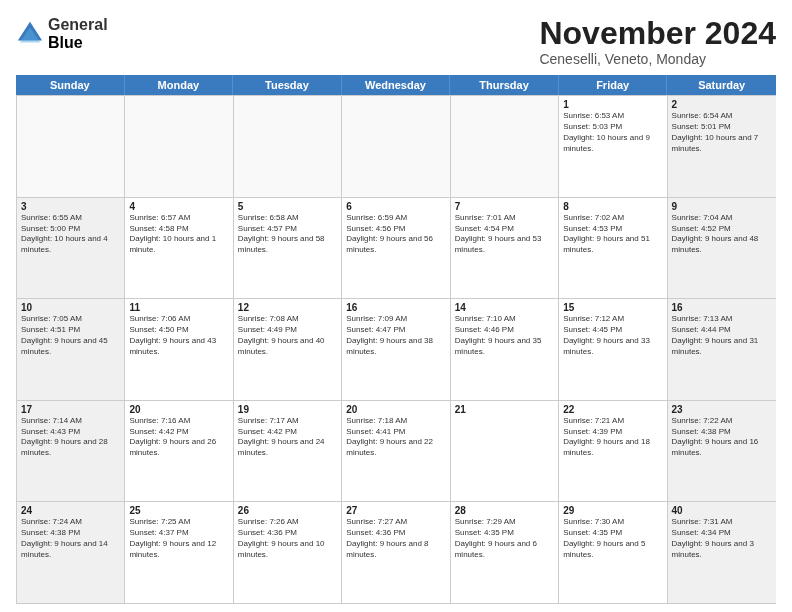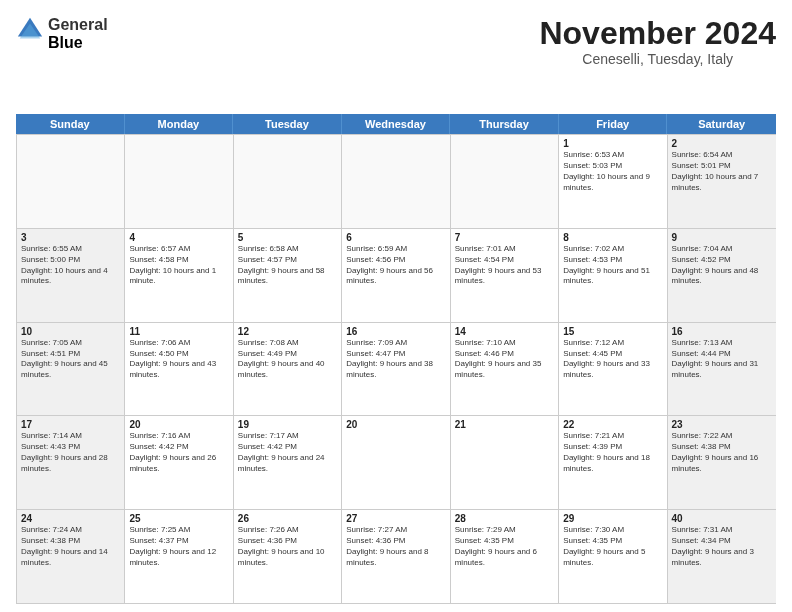--- a/index.html
+++ b/index.html
@@ -18,20 +18,21 @@
       flex-direction: column;
     }
     .header {
       display: flex;
       justify-content: space-between;
       align-items: flex-start;
       margin-bottom: 8px;
     }
     .logo {
       display: flex;
+      align-items: center;
       gap: 4px;
     }
     .logo-text {
       display: flex;
       flex-direction: column;
       line-height: 1.1;
     }
     .logo-general {
       font-size: 16px;
       font-weight: bold;
@@ -40,42 +41,41 @@
     .logo-blue {
       font-size: 16px;
       font-weight: bold;
       color: #000000;
     }
     .logo-icon {
       width: 28px;
       height: 28px;
     }
     .title-block {
-      text-align: center;
+      text-align: left;
     }
     .month-title {
       font-size: 32px;
       font-weight: bold;
       color: #222;
       line-height: 1.1;
     }
     .location {
       font-size: 14px;
       color: #555;
     }
     .calendar {
       flex: 1;
       display: flex;
       flex-direction: column;
     }
     .cal-header {
       display: grid;
       grid-template-columns: repeat(7, 1fr);
       background: #3a7abf;
-      margin-top: 39px;
     }
     .cal-header-cell {
       color: #fff;
       font-size: 11px;
       font-weight: bold;
       padding: 4px 4px;
       text-align: center;
       border-right: 1px solid #5090cf;
     }
     .cal-header-cell:last-child { border-right: none; }
@@ -125,21 +125,21 @@
         <polygon points="15,2 28,22 2,22" fill="#3a7abf"></polygon>
         <polygon points="15,8 26,24 4,24" fill="#5aaae0" opacity="0.5"></polygon>
       </svg>
       <div class="logo-text">
         <span class="logo-general">General</span>
         <span class="logo-blue">Blue</span>
       </div>
     </div>
     <div class="title-block">
       <div class="month-title">November 2024</div>
-      <div class="location">Ceneselli, Tuesday, Italy</div>
+      <div class="location">Ceneselli, Veneto, Monday</div>
     </div>
   </div>
 
   <div class="calendar">
     <div class="cal-header">
     <div class="cal-header-cell">Sunday</div>
         <div class="cal-header-cell">Monday</div>
         <div class="cal-header-cell">Tuesday</div>
         <div class="cal-header-cell">Wednesday</div>
         <div class="cal-header-cell">Thursday</div>
@@ -230,20 +230,21 @@
           <div class="cal-cell">
             <span class="day-num">20</span>
             <div class="cell-text">Sunrise: 7:16 AM<br>Sunset: 4:42 PM<br>Daylight: 9 hours and 26 minutes.</div>
           </div>
           <div class="cal-cell">
             <span class="day-num">19</span>
             <div class="cell-text">Sunrise: 7:17 AM<br>Sunset: 4:42 PM<br>Daylight: 9 hours and 24 minutes.</div>
           </div>
           <div class="cal-cell">
             <span class="day-num">20</span>
+            <div class="cell-text">Sunrise: 7:18 AM<br>Sunset: 4:41 PM<br>Daylight: 9 hours and 22 minutes.</div>
           </div>
           <div class="cal-cell">
             <span class="day-num">21</span>
           </div>
           <div class="cal-cell">
             <span class="day-num">22</span>
             <div class="cell-text">Sunrise: 7:21 AM<br>Sunset: 4:39 PM<br>Daylight: 9 hours and 18 minutes.</div>
           </div>
           <div class="cal-cell shaded">
             <span class="day-num">23</span>

